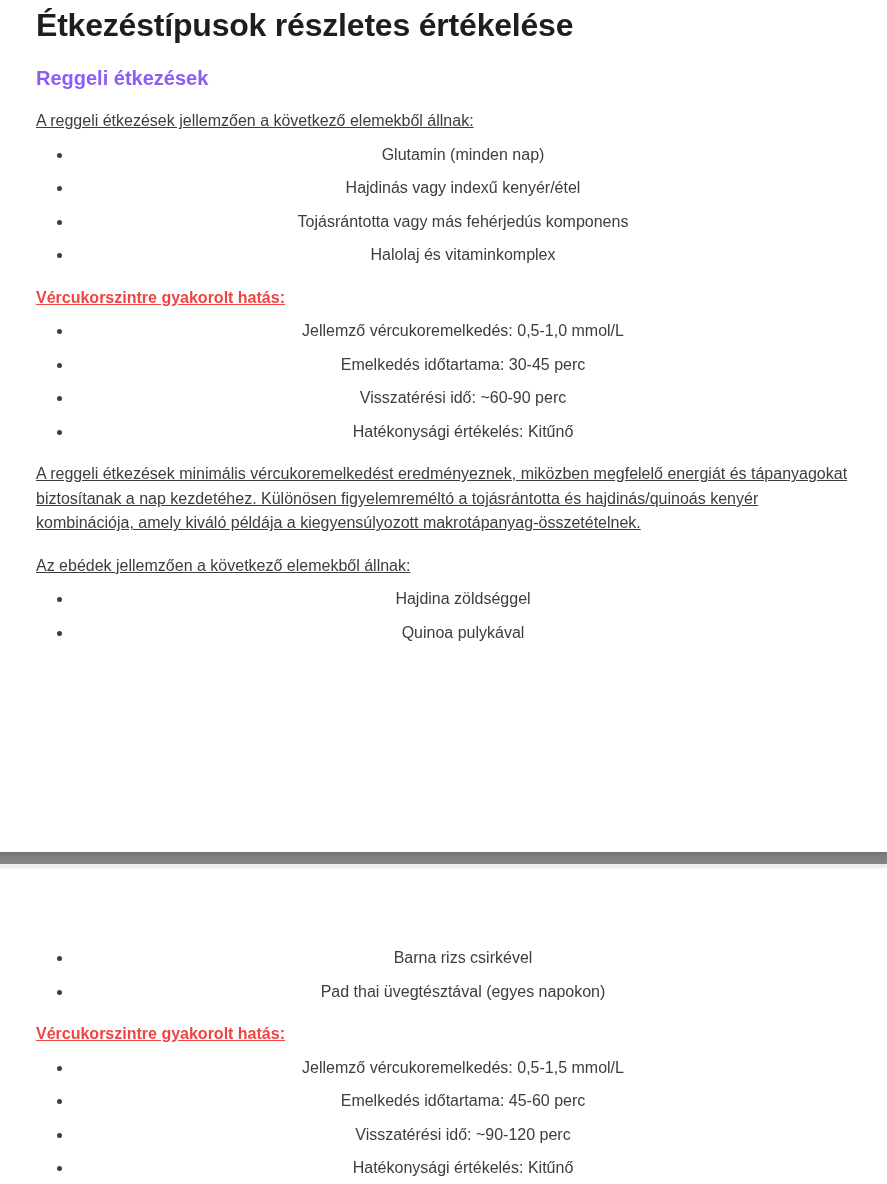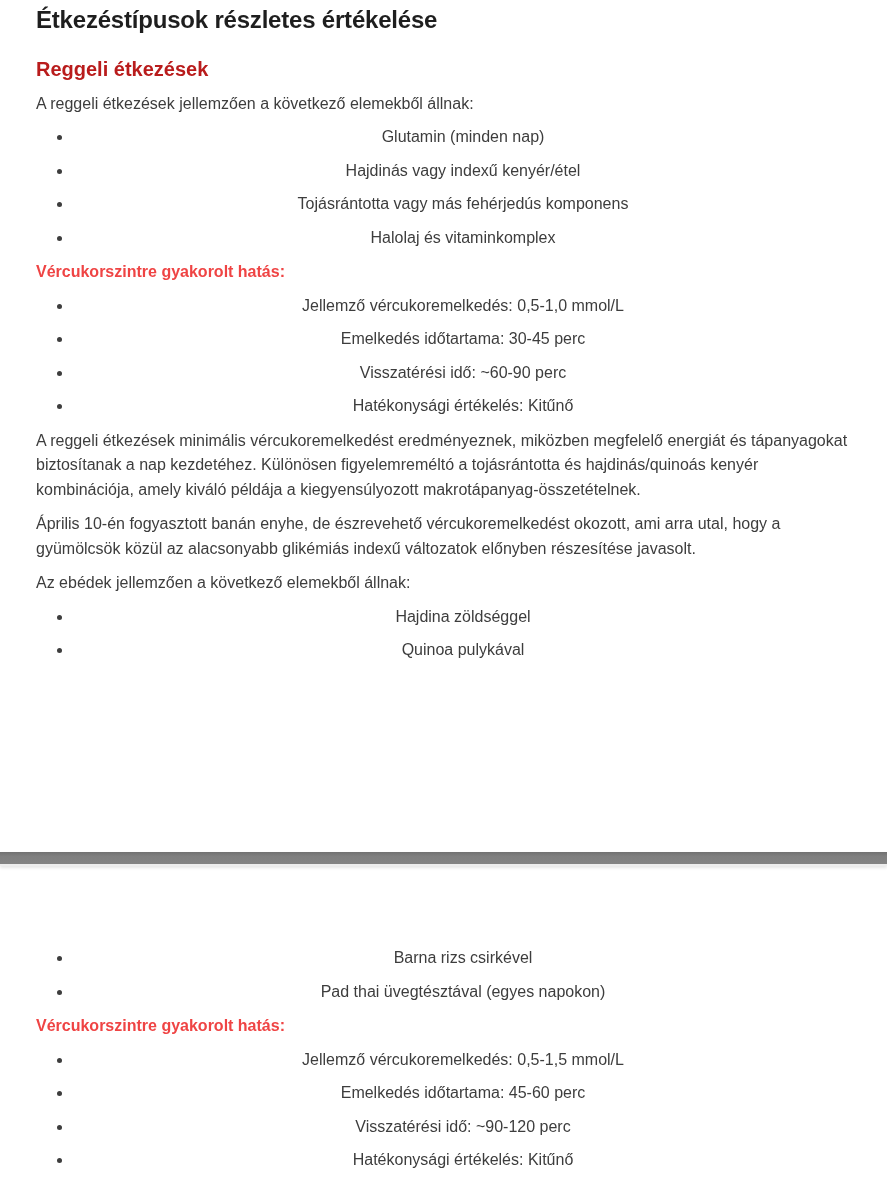--- a/index.html
+++ b/index.html
@@ -28,37 +28,38 @@
     padding-top: 64px;
   }
   .page-divider {
     height: 14px;
     width: 100%;
     background: linear-gradient(180deg, #717171 0%, #7f7f7f 35%, #838383 100%);
     border-bottom: 2px solid #ededed;
     box-shadow: 0 2px 3px rgba(0,0,0,0.10);
   }
   h1 {
-    font-size: 24px;
+    font-size: 32px;
     line-height: 1.2;
     font-weight: 700;
     color: #1e1e1e;
     margin: 6px 0 0 0;
     letter-spacing: -0.2px;
   }
   h2 {
     font-size: 20px;
     line-height: 1.25;
     font-weight: 700;
-    color: #b91c1c;
+    color: #8b5cf6;
     margin: 22px 0 0 0;
   }
   p {
-    margin: 10px 0 0 0;
+    margin: 18px 0 0 0;
     line-height: 24.5px;
+    text-decoration: underline;
   }
   p.effect-label {
     font-weight: 700;
     color: #ef4444;
   }
   ul {
     margin: 6px 0 0 0;
     padding-left: 37px;
     list-style-type: disc;
   }
@@ -94,21 +95,20 @@
 
   <ul>
     <li>Jellemző vércukoremelkedés: 0,5-1,0 mmol/L</li>
     <li>Emelkedés időtartama: 30-45 perc</li>
     <li>Visszatérési idő: ~60-90 perc</li>
     <li>Hatékonysági értékelés: Kitűnő</li>
   </ul>
 
   <p>A reggeli étkezések minimális vércukoremelkedést eredményeznek, miközben megfelelő energiát és tápanyagokat biztosítanak a nap kezdetéhez. Különösen figyelemreméltó a tojásrántotta és hajdinás/quinoás kenyér kombinációja, amely kiváló példája a kiegyensúlyozott makrotápanyag-összetételnek.</p>
 
-  <p>Április 10-én fogyasztott banán enyhe, de észrevehető vércukoremelkedést okozott, ami arra utal, hogy a gyümölcsök közül az alacsonyabb glikémiás indexű változatok előnyben részesítése javasolt.</p>
 
 
   <p>Az ebédek jellemzően a következő elemekből állnak:</p>
 
   <ul>
     <li>Hajdina zöldséggel</li>
     <li>Quinoa pulykával</li>
   </ul>
 
 </div>

